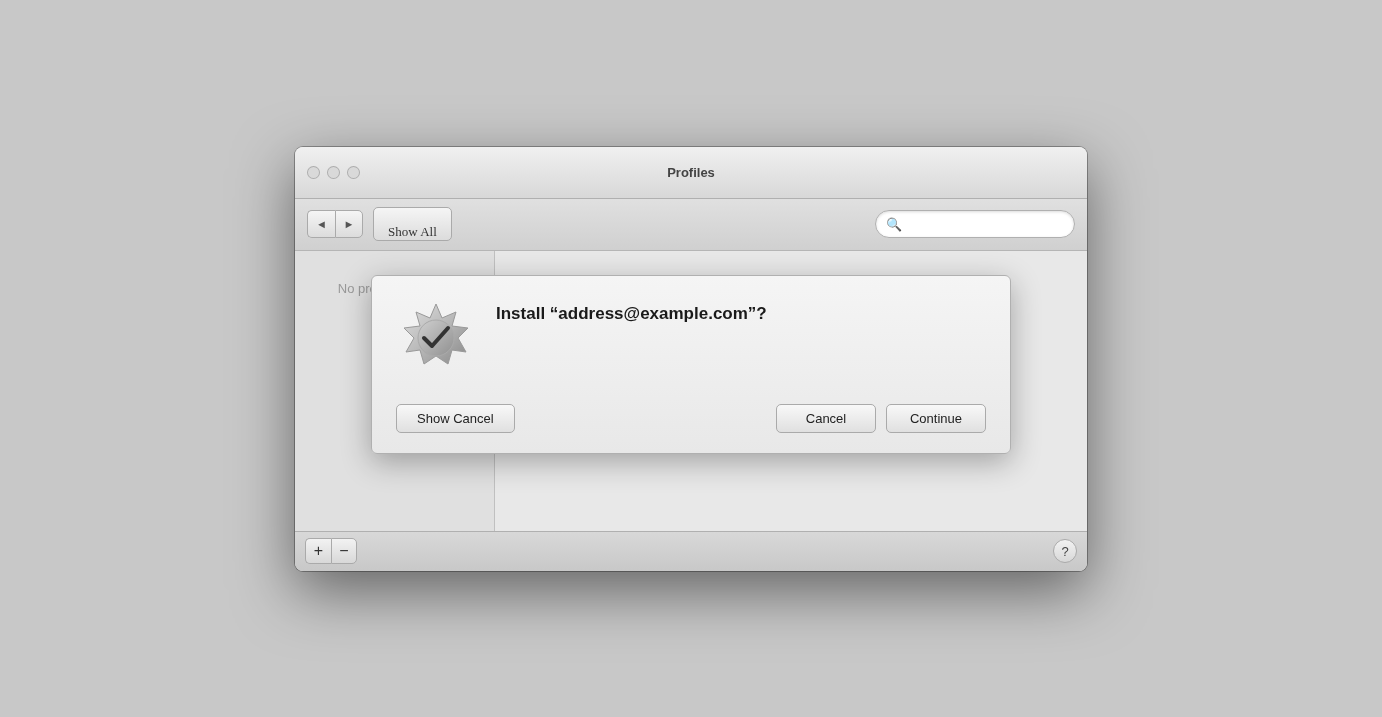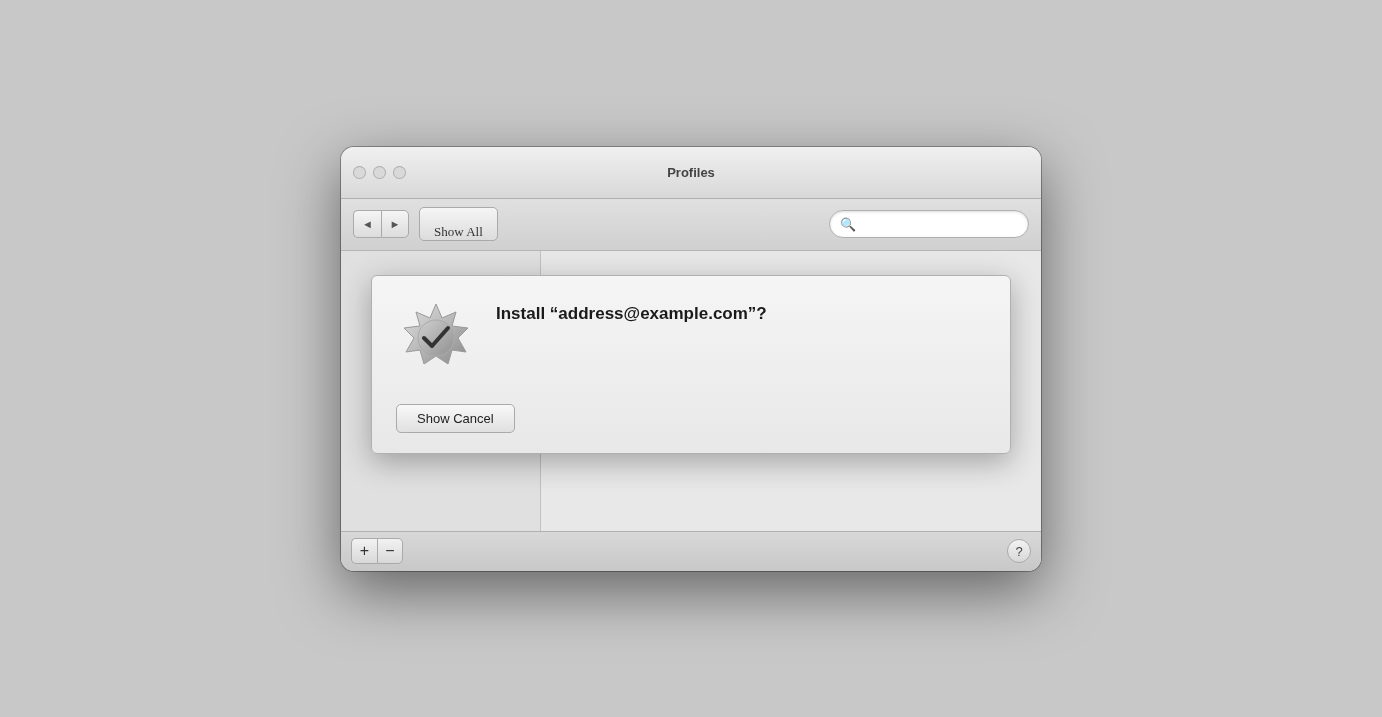--- a/index.html
+++ b/index.html
@@ -8,23 +8,23 @@
       background: #c8c8c8;
       display: flex;
       justify-content: center;
       align-items: center;
       width: 1382px;
       height: 717px;
       font-family: -apple-system, 'Helvetica Neue', Helvetica, Arial, sans-serif;
     }
 
     .window {
-      width: 700px;
+      width: 792px;
       background: #ececec;
-      border-radius: 13px;
+      border-radius: 8px;
       box-shadow: 0 20px 60px rgba(0,0,0,0.5), 0 0 0 1px rgba(0,0,0,0.3);
       overflow: hidden;
     }
 
     
     .titlebar {
       background: linear-gradient(to bottom, #f0f0f0, #d8d8d8);
       border-bottom: 1px solid #b0b0b0;
       padding: 8px 12px;
       display: flex;
@@ -362,20 +362,24 @@
             </svg>
           </div>
           <div class="dialog-text-block">
             <div class="dialog-title">Install “address@example.com”?</div>
           </div>
         </div>
         <div class="dialog-buttons">
           <div class="dialog-btn-left">
             <button class="dialog-btn">Show Cancel</button>
           </div>
+          <div class="dialog-btn-right">
+            <button class="dialog-btn">Cancel</button>
+            <button class="dialog-btn">Continue</button>
+          </div>
         </div>
       </div>
     </div>
 
     <div class="profiles-area">
       <div class="profiles-list">
         <div class="no-profiles-text">No profiles installed</div>
       </div>
       <div class="profiles-detail"></div>
     </div>

